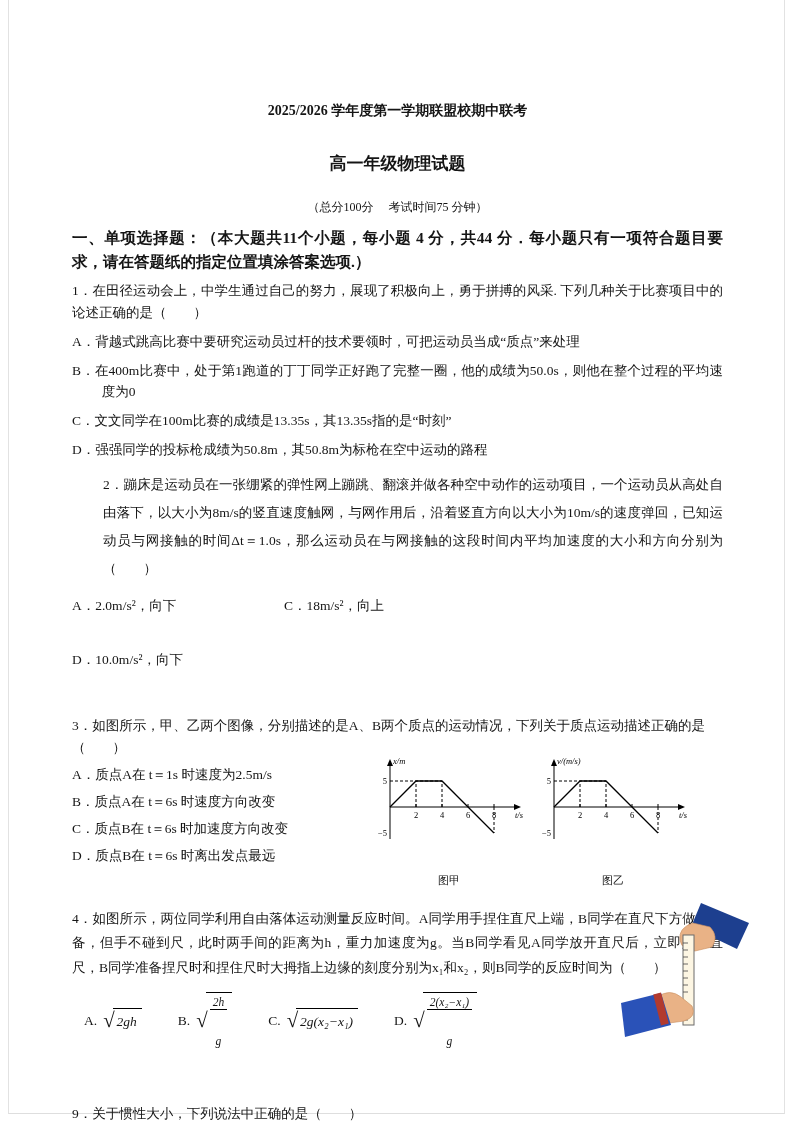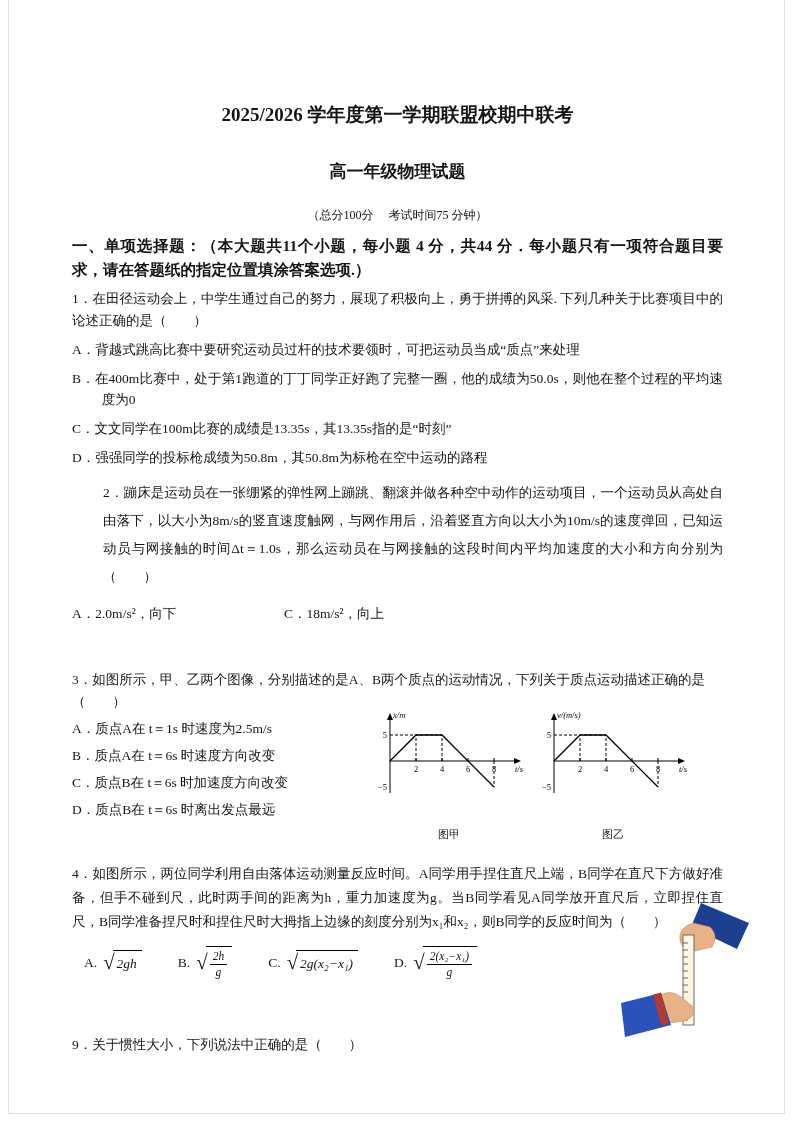--- a/index.html
+++ b/index.html
@@ -3,21 +3,21 @@
 <meta charset="utf-8">
 <style>
   html,body{margin:0;padding:0;}
   body{
     width:793px;height:1122px;background:#ffffff;position:relative;overflow:hidden;
     font-family:"Liberation Serif","DejaVu Serif",serif;color:#151515;
   }
   .edge-frame{position:absolute;left:8px;right:8px;top:-2px;bottom:8px;
     border-left:1px solid #e2e2e2;border-right:1px solid #e2e2e2;border-bottom:1px solid #dedede;pointer-events:none;}
   .page{position:absolute;inset:0;padding:102px 70px 0 72px;box-sizing:border-box;}
-  .title{font-size:19px;font-weight:700;text-align:center;margin:0 0 32px 0;}
+  .title{font-size:14px;font-weight:700;text-align:center;margin:0 0 32px 0;}
   .subtitle{font-size:17px;font-weight:700;text-align:center;margin:12px 0 24px 0;}
   .meta{font-size:12px;text-align:center;margin:0 0 10px 0;}
   .section-header{font-size:15.5px;font-weight:700;line-height:1.55;text-align:justify;margin:0 0 6px 0;}
   .q{font-size:13.5px;line-height:1.62;}
   .stem{text-align:justify;}
   .opt{margin:7px 0;padding-left:2.2em;text-indent:-2.2em;text-align:justify;}
   
   .q2 .stem{line-height:2.08;margin-left:31px;}
   .opts-grid{display:grid;grid-template-columns:212px auto;row-gap:32px;margin:12px 0 4px 0;}
   
@@ -29,21 +29,21 @@
   .fig{display:flex;flex-direction:column;align-items:center;}
   .fig-caption{font-size:11px;margin-top:-2px;}
   
   .q4{margin-top:18px;}
   .q4 .stem{line-height:1.78;}
   .q4-opts{display:flex;gap:36px;align-items:center;margin:12px 0 0 12px;}
   .fopt{display:inline-flex;align-items:center;gap:6px;}
   .sqrt{display:inline-flex;align-items:stretch;}
   .rad{display:flex;align-items:center;font-size:1.55em;line-height:1;margin-right:-2px;font-weight:400;}
   .vinc{border-top:1.2px solid #000;padding:2px 5px 0 4px;font-style:italic;display:flex;align-items:center;}
-  .frac{display:inline-flex;flex-direction:column;align-items:center;font-size:11.5px;line-height:1.3;font-style:italic;}
+  .frac{display:inline-flex;flex-direction:column;align-items:center;font-size:11.5px;line-height:1.3;font-style:italic;gap:24px;}
   .frac .fn{border-bottom:1px solid #000;padding:0 3px;}
   .frac .fd{padding:0 3px;}
   
   .q5{margin-top:54px;}
   
   .illus{position:absolute;top:903px;right:44px;width:128px;height:136px;}
   text{font-family:"Liberation Serif","DejaVu Serif",serif;}
 </style>
 </head>
 <body>
@@ -63,20 +63,21 @@
     <div class="opt">B．在400m比赛中，处于第1跑道的丁丁同学正好跑了完整一圈，他的成绩为50.0s，则他在整个过程的平均速度为0</div>
     <div class="opt">C．文文同学在100m比赛的成绩是13.35s，其13.35s指的是“时刻”</div>
     <div class="opt">D．强强同学的投标枪成绩为50.8m，其50.8m为标枪在空中运动的路程</div>
   </div>
 
   <div class="q q2" style="margin-top:10px;">
     <div class="stem">2．蹦床是运动员在一张绷紧的弹性网上蹦跳、翻滚并做各种空中动作的运动项目，一个运动员从高处自由落下，以大小为8m/s的竖直速度触网，与网作用后，沿着竖直方向以大小为10m/s的速度弹回，已知运动员与网接触的时间Δt＝1.0s，那么运动员在与网接触的这段时间内平均加速度的大小和方向分别为（　　）</div>
     <div class="opts-grid">
       <div>A．2.0m/s²，向下</div>
       <div>C．18m/s²，向上</div>
+      <div>D．10.0m/s²，向下</div>
     </div>
   </div>
 
   <div class="q q3">
     <div class="stem">
       <span>3．如图所示，甲、乙两个图像，分别描述的是A、B两个质点的运动情况，下列关于质点运动描述正确的是</span><br>
       <span>（　　）</span>
     </div>
     <div class="q3-row">
       <div class="q3-opts">

